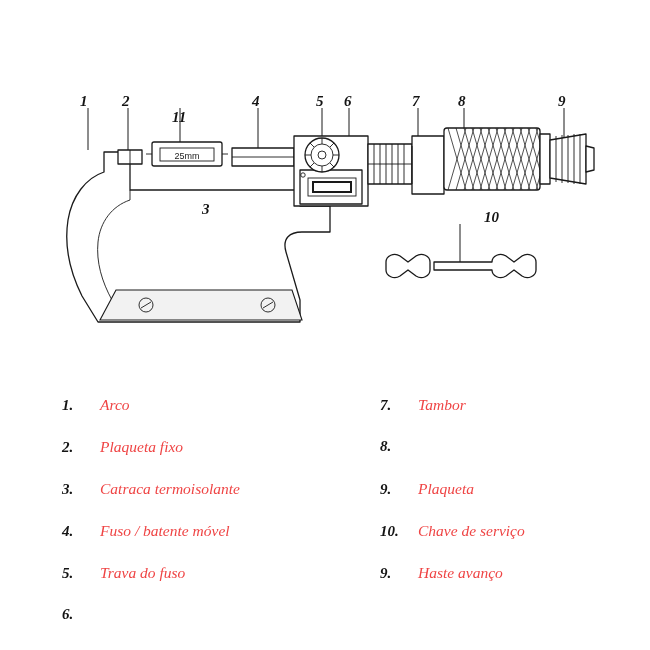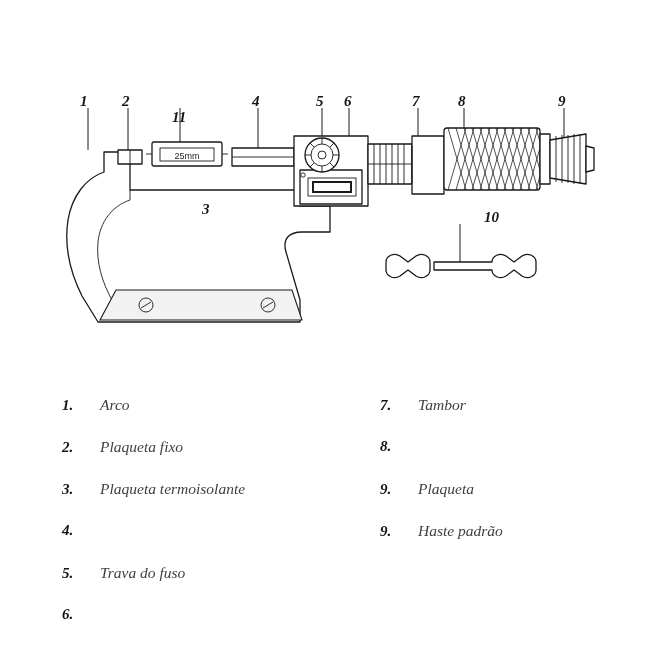--- a/index.html
+++ b/index.html
@@ -71,21 +71,21 @@
     font-family: "Liberation Serif", serif;
     font-style: italic;
     font-weight: bold;
     font-size: 15px;
     color: #141414;
   }
   .legend-label {
     font-family: "Liberation Serif", serif;
     font-style: italic;
     font-size: 15.5px;
-    color: #404040;
+    color: #ef4444;
     white-space: nowrap;
   }
   .lead {
     stroke: #1a1a1a;
     stroke-width: 1;
     fill: none;
   }
   .outline {
     stroke: #1a1a1a;
     stroke-width: 1.3;
@@ -313,24 +313,25 @@
       <div class="legend-row">
         <span class="legend-num">1.</span>
         <span class="legend-label">Arco</span>
       </div>
       <div class="legend-row">
         <span class="legend-num">2.</span>
         <span class="legend-label">Plaqueta fixo</span>
       </div>
       <div class="legend-row">
         <span class="legend-num">3.</span>
-        <span class="legend-label">Plaqueta termoisolante</span>
+        <span class="legend-label">Catraca termoisolante</span>
       </div>
       <div class="legend-row">
         <span class="legend-num">4.</span>
+        <span class="legend-label">Fuso / batente móvel</span>
       </div>
       <div class="legend-row">
         <span class="legend-num">5.</span>
         <span class="legend-label">Trava do fuso</span>
       </div>
       <div class="legend-row">
         <span class="legend-num">6.</span>
       </div>
     </div>
 
@@ -340,20 +341,24 @@
         <span class="legend-label">Tambor</span>
       </div>
       <div class="legend-row">
         <span class="legend-num">8.</span>
       </div>
       <div class="legend-row">
         <span class="legend-num">9.</span>
         <span class="legend-label">Plaqueta</span>
       </div>
       <div class="legend-row">
+        <span class="legend-num">10.</span>
+        <span class="legend-label">Chave de serviço</span>
+      </div>
+      <div class="legend-row">
         <span class="legend-num">9.</span>
-        <span class="legend-label">Haste padrão</span>
+        <span class="legend-label">Haste avanço</span>
       </div>
     </div>
 
   </div>
 
 </div>
 
 </body></html>

